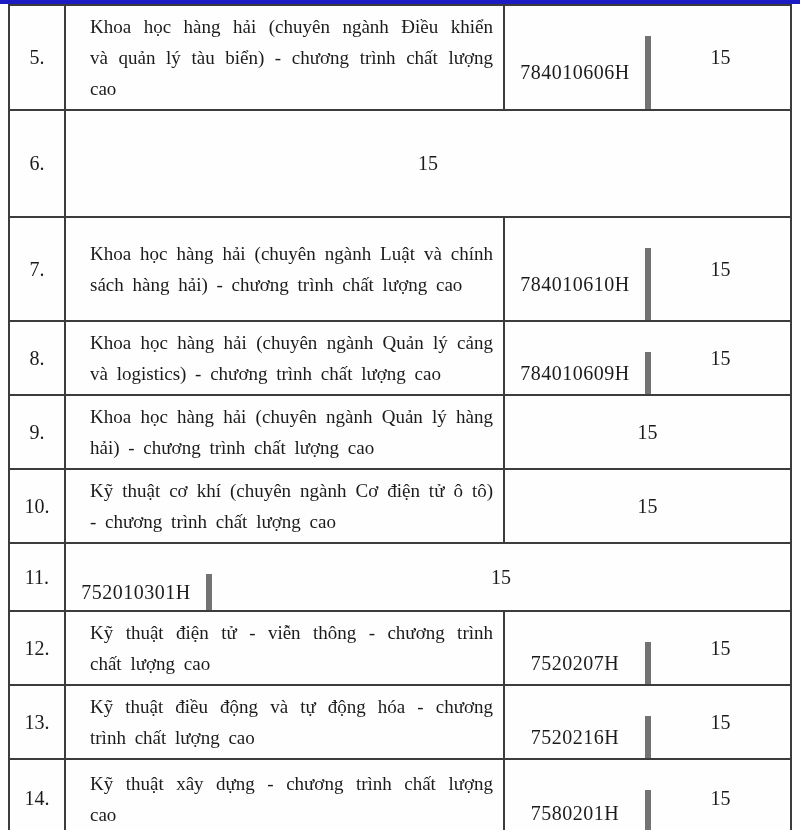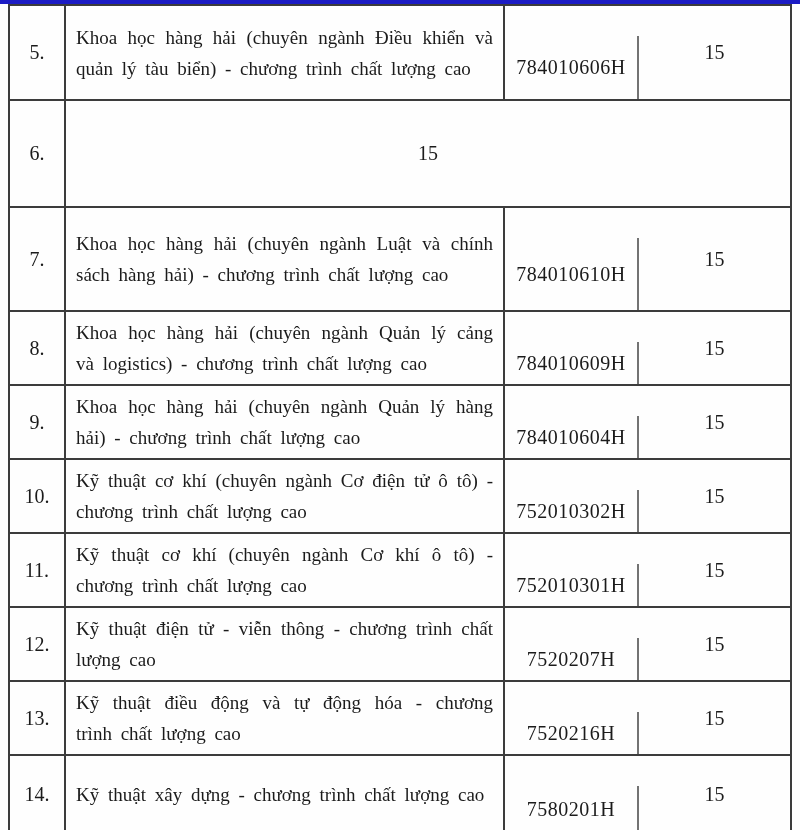--- a/index.html
+++ b/index.html
@@ -50,32 +50,32 @@
   }
   .c-no {
     width: 56px;
     border-right: 2px solid #3c3c3c;
     font-size: 20px;
   }
   .c-name {
     width: 439px;
     border-right: 2px solid #3c3c3c;
     justify-content: center;
-    padding: 5px 10px 5px 10px;
+    padding: 5px 10px 5px 24px;
   }
   .name-text {
     width: 100%;
     font-size: 19px;
     line-height: 31px;
     text-align: justify;
     word-spacing: 4px;
   }
   .c-code {
-    width: 134px;
-    border-right: 2px solid #737373;
+    width: 146px;
+    border-right: 6px solid #737373;
     letter-spacing: 0.5px;
     margin-top: 30px;
   }
   .c-score { flex: 1; }
 </style>
 </head>
 <body>
 
 <div class="page">
   <div class="top-line" style="background: rgb(28, 28, 196);"></div>
@@ -111,38 +111,33 @@
     </div>
     <div class="cell c-code">784010609H</div>
     <div class="cell c-score">15</div>
   </div>
 
   <div class="row">
     <div class="cell c-no">9.</div>
     <div class="cell c-name">
       <div class="name-text">Khoa học hàng hải (chuyên ngành Quản lý hàng hải) - chương trình chất lượng cao</div>
     </div>
-    <div class="cell c-code">784010604H</div>
     <div class="cell c-score">15</div>
   </div>
 
   <div class="row">
     <div class="cell c-no">10.</div>
     <div class="cell c-name">
       <div class="name-text">Kỹ thuật cơ khí (chuyên ngành Cơ điện tử ô tô) - chương trình chất lượng cao</div>
     </div>
-    <div class="cell c-code">752010302H</div>
     <div class="cell c-score">15</div>
   </div>
 
   <div class="row">
     <div class="cell c-no">11.</div>
-    <div class="cell c-name">
-      <div class="name-text">Kỹ thuật cơ khí (chuyên ngành Cơ khí ô tô) - chương trình chất lượng cao</div>
-    </div>
     <div class="cell c-code">752010301H</div>
     <div class="cell c-score">15</div>
   </div>
 
   <div class="row">
     <div class="cell c-no">12.</div>
     <div class="cell c-name">
       <div class="name-text">Kỹ thuật điện tử - viễn thông - chương trình chất lượng cao</div>
     </div>
     <div class="cell c-code">7520207H</div>

